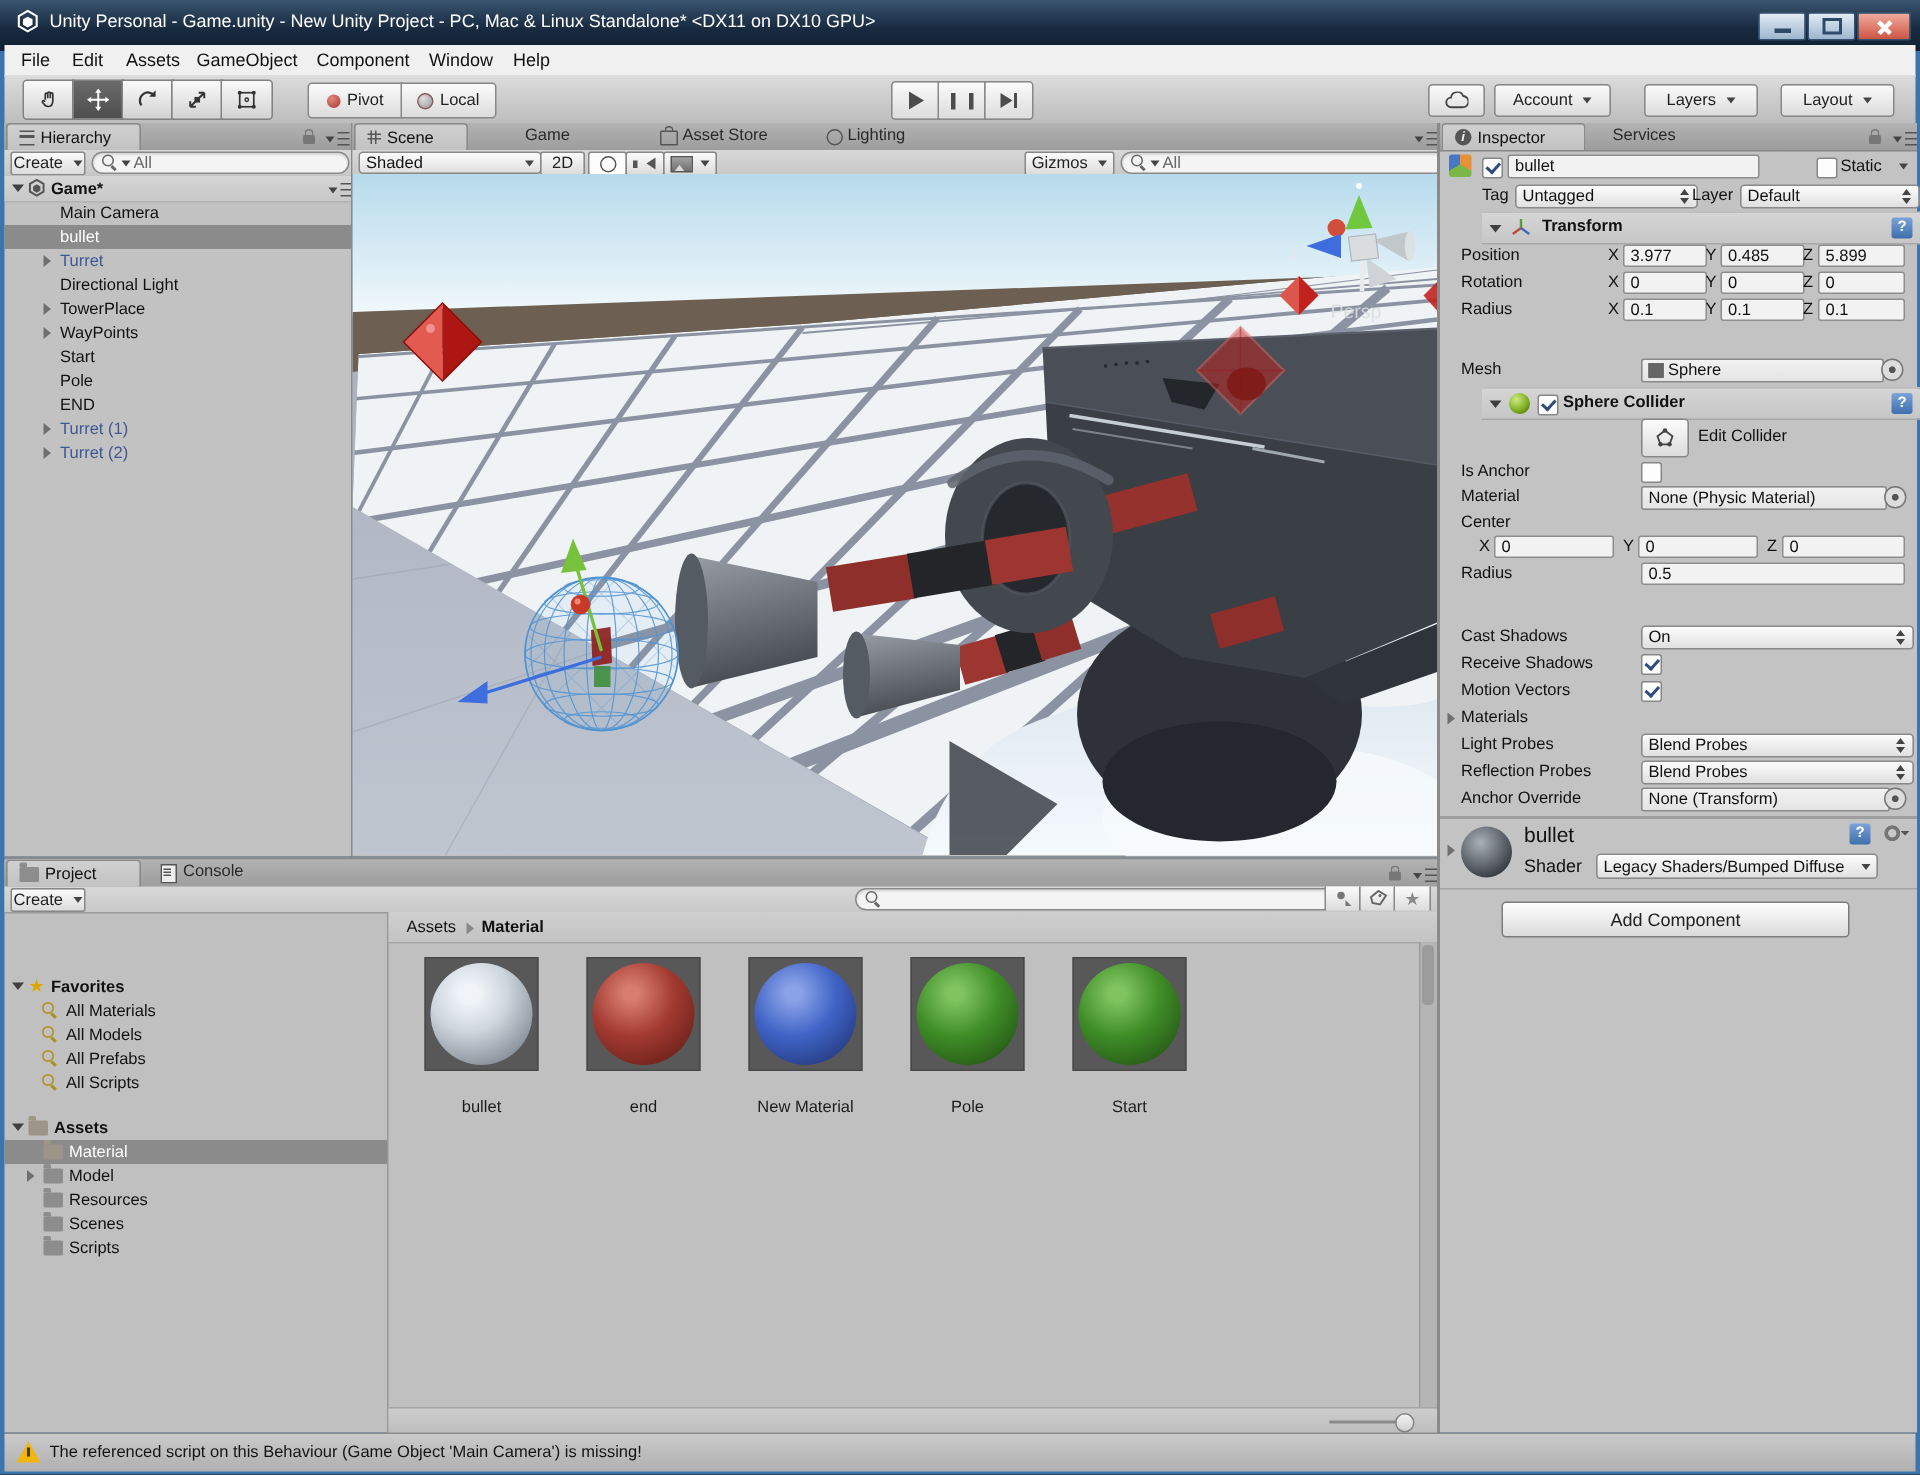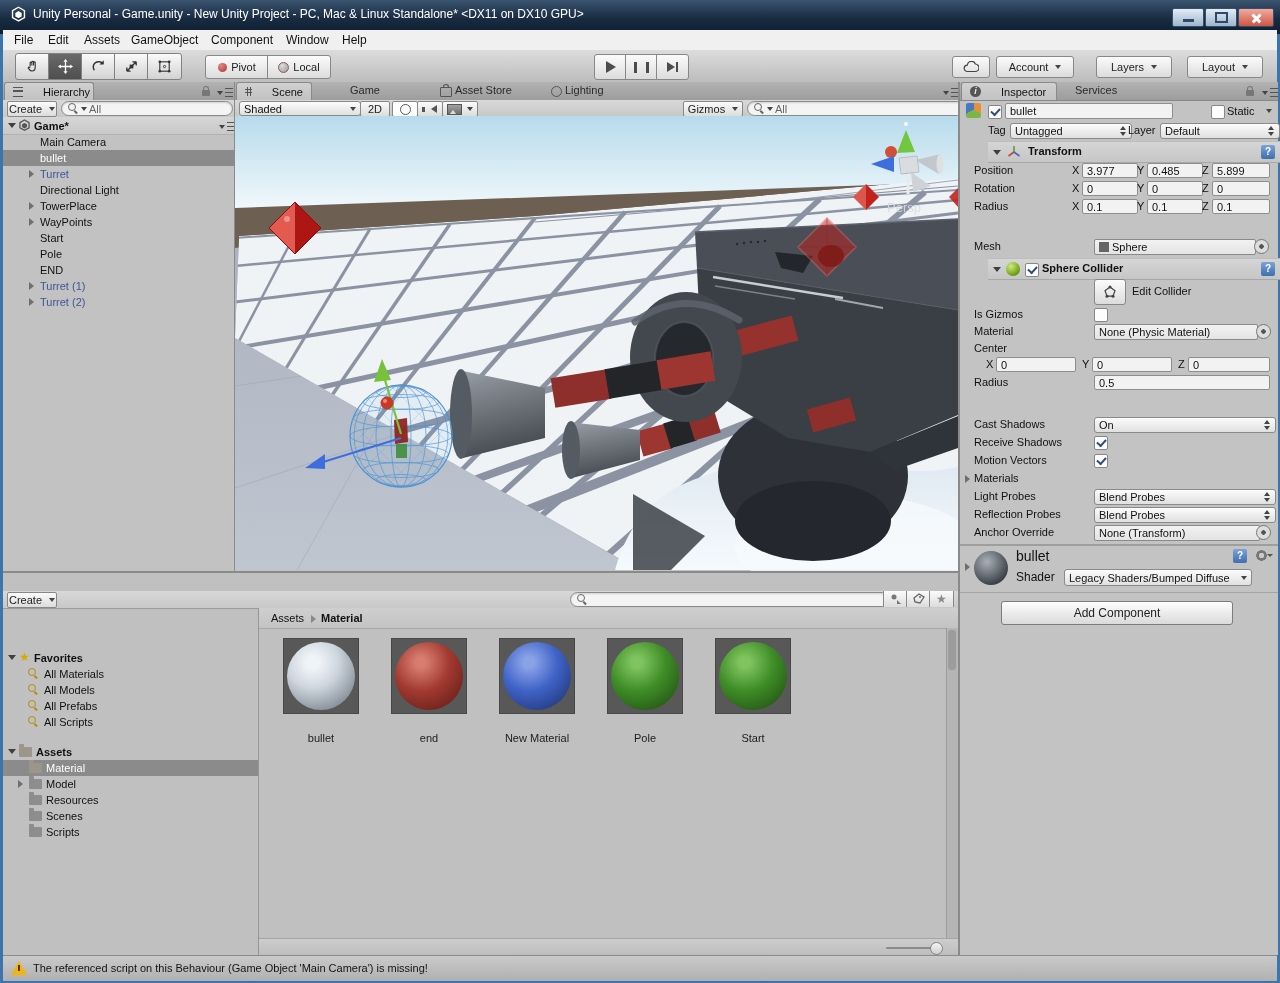--- a/index.html
+++ b/index.html
@@ -14,21 +14,21 @@
   .objf{position:absolute;background:linear-gradient(#f2f2f2,#e4e4e4);border:1px solid #8a8a8a;border-radius:2px;font-size:11px;display:flex;align-items:center;gap:3px;padding:0 4px;overflow:hidden;white-space:nowrap;}
   .ud{width:7px;height:10px;position:relative;flex:none;margin-left:3px;}
   .ud::before{content:"";position:absolute;top:0;left:0;border-left:3.5px solid transparent;border-right:3.5px solid transparent;border-bottom:4px solid #444;}
   .ud::after{content:"";position:absolute;bottom:0;left:0;border-left:3.5px solid transparent;border-right:3.5px solid transparent;border-top:4px solid #444;}
   .dar{width:0;height:0;border-left:3.5px solid transparent;border-right:3.5px solid transparent;border-top:4px solid #444;flex:none;margin-left:3px;}
   .cb{position:absolute;width:12px;height:12px;background:#fdfdfd;border:1px solid #878787;border-radius:2px;}
   .cb.on::after{content:"";position:absolute;left:2px;top:2px;width:7px;height:4px;border-left:2px solid #2e4d7c;border-bottom:2px solid #2e4d7c;transform:rotate(-48deg);}
   .fold-d{position:absolute;width:0;height:0;border-left:4px solid transparent;border-right:4px solid transparent;border-top:5px solid #3f3f3f;}
   .fold-r{position:absolute;width:0;height:0;border-top:4px solid transparent;border-bottom:4px solid transparent;border-left:5px solid #6f6f6f;}
   .tabbar{position:absolute;background:linear-gradient(#b2b2b2,#9d9d9d);border-bottom:1px solid #878787;}
-  .tab{position:absolute;top:0;height:17px;background:linear-gradient(#d0d0d0,#c2c2c2);border:1px solid #8a8a8a;border-bottom:none;border-radius:3px 3px 0 0;display:flex;align-items:center;gap:20px;padding:0 8px;font-size:11px;color:#111;}
+  .tab{position:absolute;top:0;height:17px;background:linear-gradient(#d0d0d0,#c2c2c2);border:1px solid #8a8a8a;border-bottom:none;border-radius:3px 3px 0 0;display:flex;align-items:center;gap:4px;padding:0 8px;font-size:11px;color:#111;}
   .tabtxt{position:absolute;top:2px;font-size:11px;color:#2a2a2a;}
   .panelbar{position:absolute;background:linear-gradient(#d8d8d8,#c8c8c8);border-bottom:1px solid #9a9a9a;}
   .btn{position:absolute;background:linear-gradient(#fbfbfb,#dcdcdc);border:1px solid #888;border-radius:3px;display:flex;align-items:center;justify-content:center;font-size:11px;color:#222;gap:4px;}
   .search{position:absolute;background:#f4f4f4;border:1px solid #8a8a8a;border-radius:8px;display:flex;align-items:center;padding:0 6px;gap:2px;box-shadow:inset 0 1px 2px rgba(0,0,0,.15);}
   .search .stxt{color:#666;font-size:11px;}
   .mag{position:relative;width:11px;height:11px;flex:none;}
   .mag::before{content:"";position:absolute;left:0;top:0;width:6px;height:6px;border:1.4px solid #666;border-radius:50%;}
   .mag::after{content:"";position:absolute;left:7px;top:7px;width:4px;height:1.5px;background:#666;transform:rotate(45deg);transform-origin:0 0;}
   .mag.g::before{border-color:#b08f10;}
   .mag.g::after{background:#b08f10;}
@@ -574,21 +574,21 @@
     </div>
     <div class="btn" style="left:134px;top:197px;width:30px;height:24px;border-radius:3px;">
       <svg width="16" height="16" viewBox="0 0 16 16">
           <path d="M8 3l5 3.8-2 5.4H5L3 6.8z" fill="none" stroke="#444" stroke-width="1.2"></path>
           <circle cx="8" cy="3" r="1.5" fill="#444"></circle>
           <circle cx="5" cy="12.2" r="1.5" fill="#444"></circle>
           <circle cx="11" cy="12.2" r="1.5" fill="#444"></circle>
         </svg>
     </div>
     <span class="lbl" style="left:172px;top:201px;">Edit Collider</span>
-    <span class="lbl" style="left:14px;top:224px;">Is Gizmos</span>
+    <span class="lbl" style="left:14px;top:224px;">Is Anchor</span>
     <span class="cb" style="left:134px;top:226px;"></span>
     <span class="lbl" style="left:14px;top:241px;">Material</span>
     <div class="objf" style="left:134px;top:242px;width:154px;height:14px;">
         <span>None (Physic Material)</span>
       </div>
     <span class="picker" style="left:296px;top:242px;"></span>
     <span class="lbl" style="left:14px;top:258px;">Center</span>
     <span class="lbl" style="left:26px;top:274px;">X</span>
     <div class="tf" style="left:36px;top:275px;width:74px;height:13px;"><span>0</span></div>
     <span class="lbl" style="left:122px;top:274px;">Y</span>
@@ -640,20 +640,35 @@
         </div>
       <span class="hlp" style="left:273px;top:3px;"></span>
       <span class="gear" style="left:295px;top:3px;"></span>
     </div>
     <div class="btn" style="left:41px;top:519px;width:230px;height:22px;font-size:12px;background:linear-gradient(#fefefe,#dadada);border-color:#7c7c7c;">
         <span>Add Component</span>
       </div>
   </div>
 
   <div class="abs" style="left:3px;top:573px;width:955px;height:382px;background:#c0c0c0;">
+    <div class="tabbar" style="left:0;top:0;width:955px;height:18px;">
+      <div class="tab" style="left:1px;width:72px;">
+        <span class="folder" style="position:relative;"></span>
+        <span>Project</span>
+      </div>
+      <span class="abs" style="left:104px;top:3px;">
+          <span class="pageico" style="display:block;"></span>
+        </span>
+      <span class="tabtxt" style="left:119px;">Console</span>
+      <span class="lockico" style="left:923px;top:8px;"></span>
+      <div class="pmen" style="left:936px;top:6px;">
+          <span class="dar"></span>
+          <span class="ham"></span>
+        </div>
+    </div>
     <div class="panelbar" style="left:0;top:18px;width:955px;height:17px;">
       <div class="btn" style="left:4px;top:1px;width:48px;height:14px;border-radius:2px;">
           <span>Create</span>
           <span class="dar"></span>
         </div>
       <div class="search" style="left:567px;top:1px;width:306px;height:13px;">
           <span class="mag"></span>
         </div>
       <div class="btn" style="left:880px;top:0px;width:23px;height:16px;border-radius:0;border-top:none;border-bottom:none;">
           <svg width="12" height="12" viewBox="0 0 12 12">

